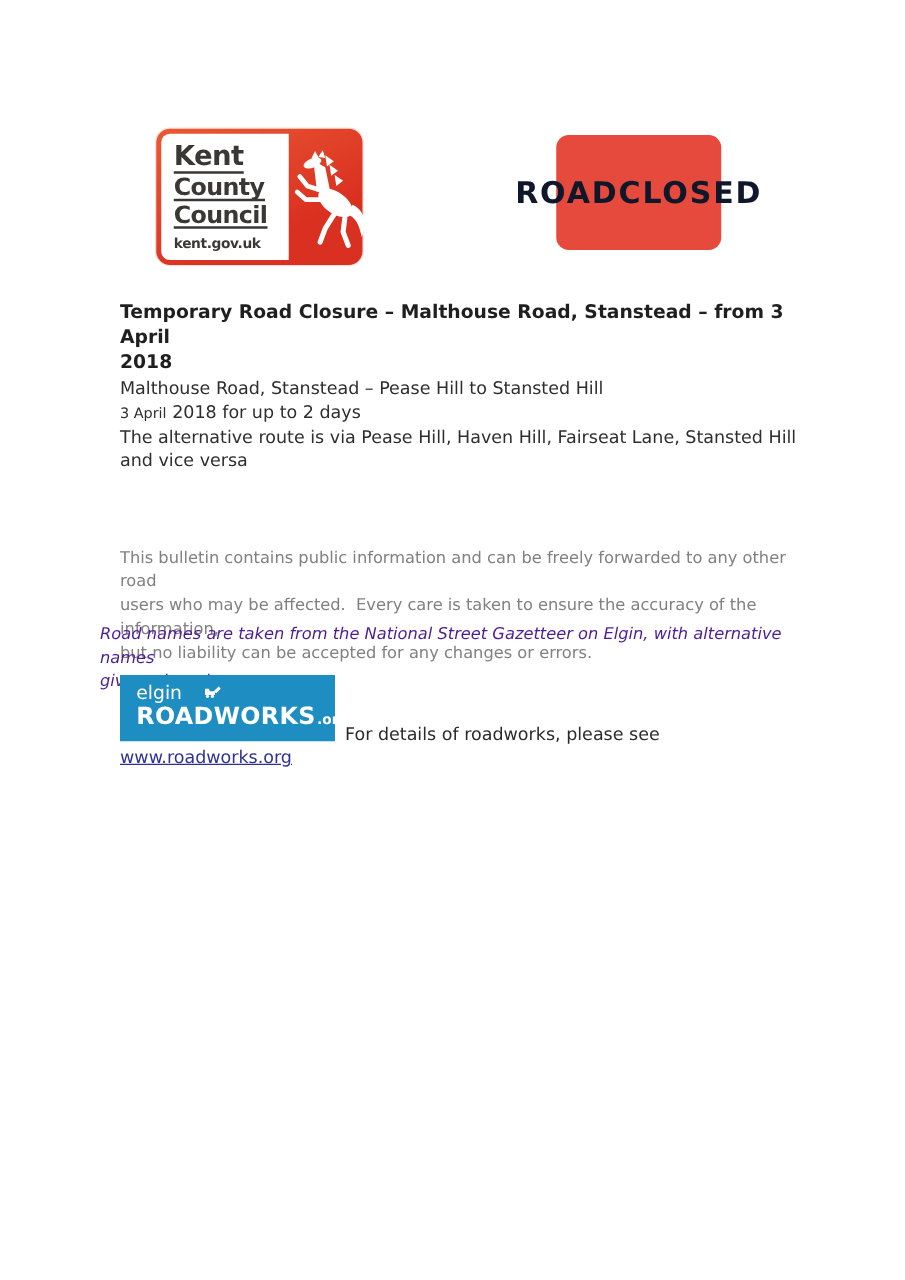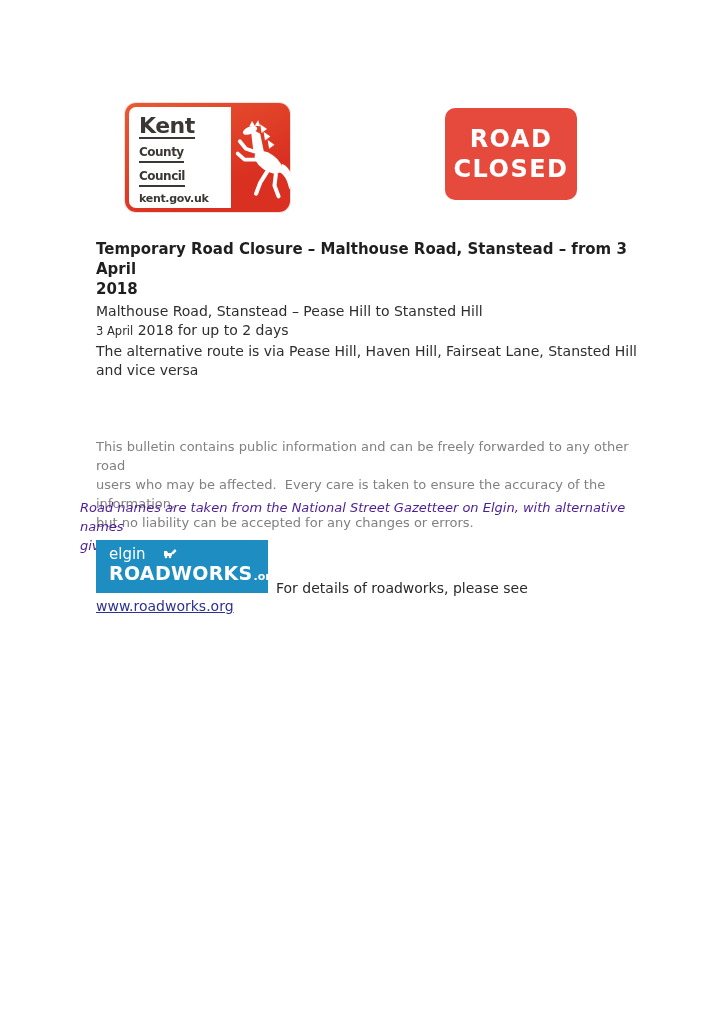--- a/index.html
+++ b/index.html
@@ -14,30 +14,30 @@
     border-radius:11px; background:linear-gradient(155deg,#ea5a33 0%,#da3021 70%);
     display:flex; box-sizing:border-box; padding:4px 0 4px 4px;
     box-shadow:0 0 0 1px rgba(180,40,20,0.15);
   }
   .kent-left {
     background:#ffffff; border-radius:7px 0 0 7px; width:102px;
     box-sizing:border-box; padding:7px 0 0 10px; color:#3b3735;
   }
   .kent-line { display:inline-block; border-bottom:2px solid #3b3735; padding-bottom:0px; margin-bottom:2px; }
   .kent-l1 { font-size:22px; font-weight:bold; line-height:23px; letter-spacing:-0.5px; }
-  .kent-l2 { font-size:12px; font-weight:bold; line-height:18px; letter-spacing:-0.5px; }
+  .kent-l2 { font-size:19px; font-weight:bold; line-height:18px; letter-spacing:-0.5px; }
   .kent-url { font-size:11px; font-weight:bold; margin-top:3px; letter-spacing:-0.3px; }
   .kent-right { flex:1; position:relative; }
   .kent-right svg { position:absolute; left:2px; top:4px; }
 
   
   .road-closed {
     position:absolute; left:445px; top:108px; width:132px; height:92px;
-    background:#e64a3c; border-radius:10px; color:#ffffff;
-    display:flex; flex-direction:column; justify-content:center; align-items:center;
+    background:#e64a3c; border-radius:10px; color:#0f172a;
+    display:flex; flex-direction:row; justify-content:center; align-items:center;
     font-size:24px; font-weight:bold; letter-spacing:1.5px; line-height:30px;
   }
 
   
   .heading {
     position:absolute; left:96px; top:239px; width:560px;
     font-size:15px; font-weight:bold; color:#1f1f1f; line-height:20px;
   }
   .details {
     position:absolute; left:96px; top:302px; width:560px;

